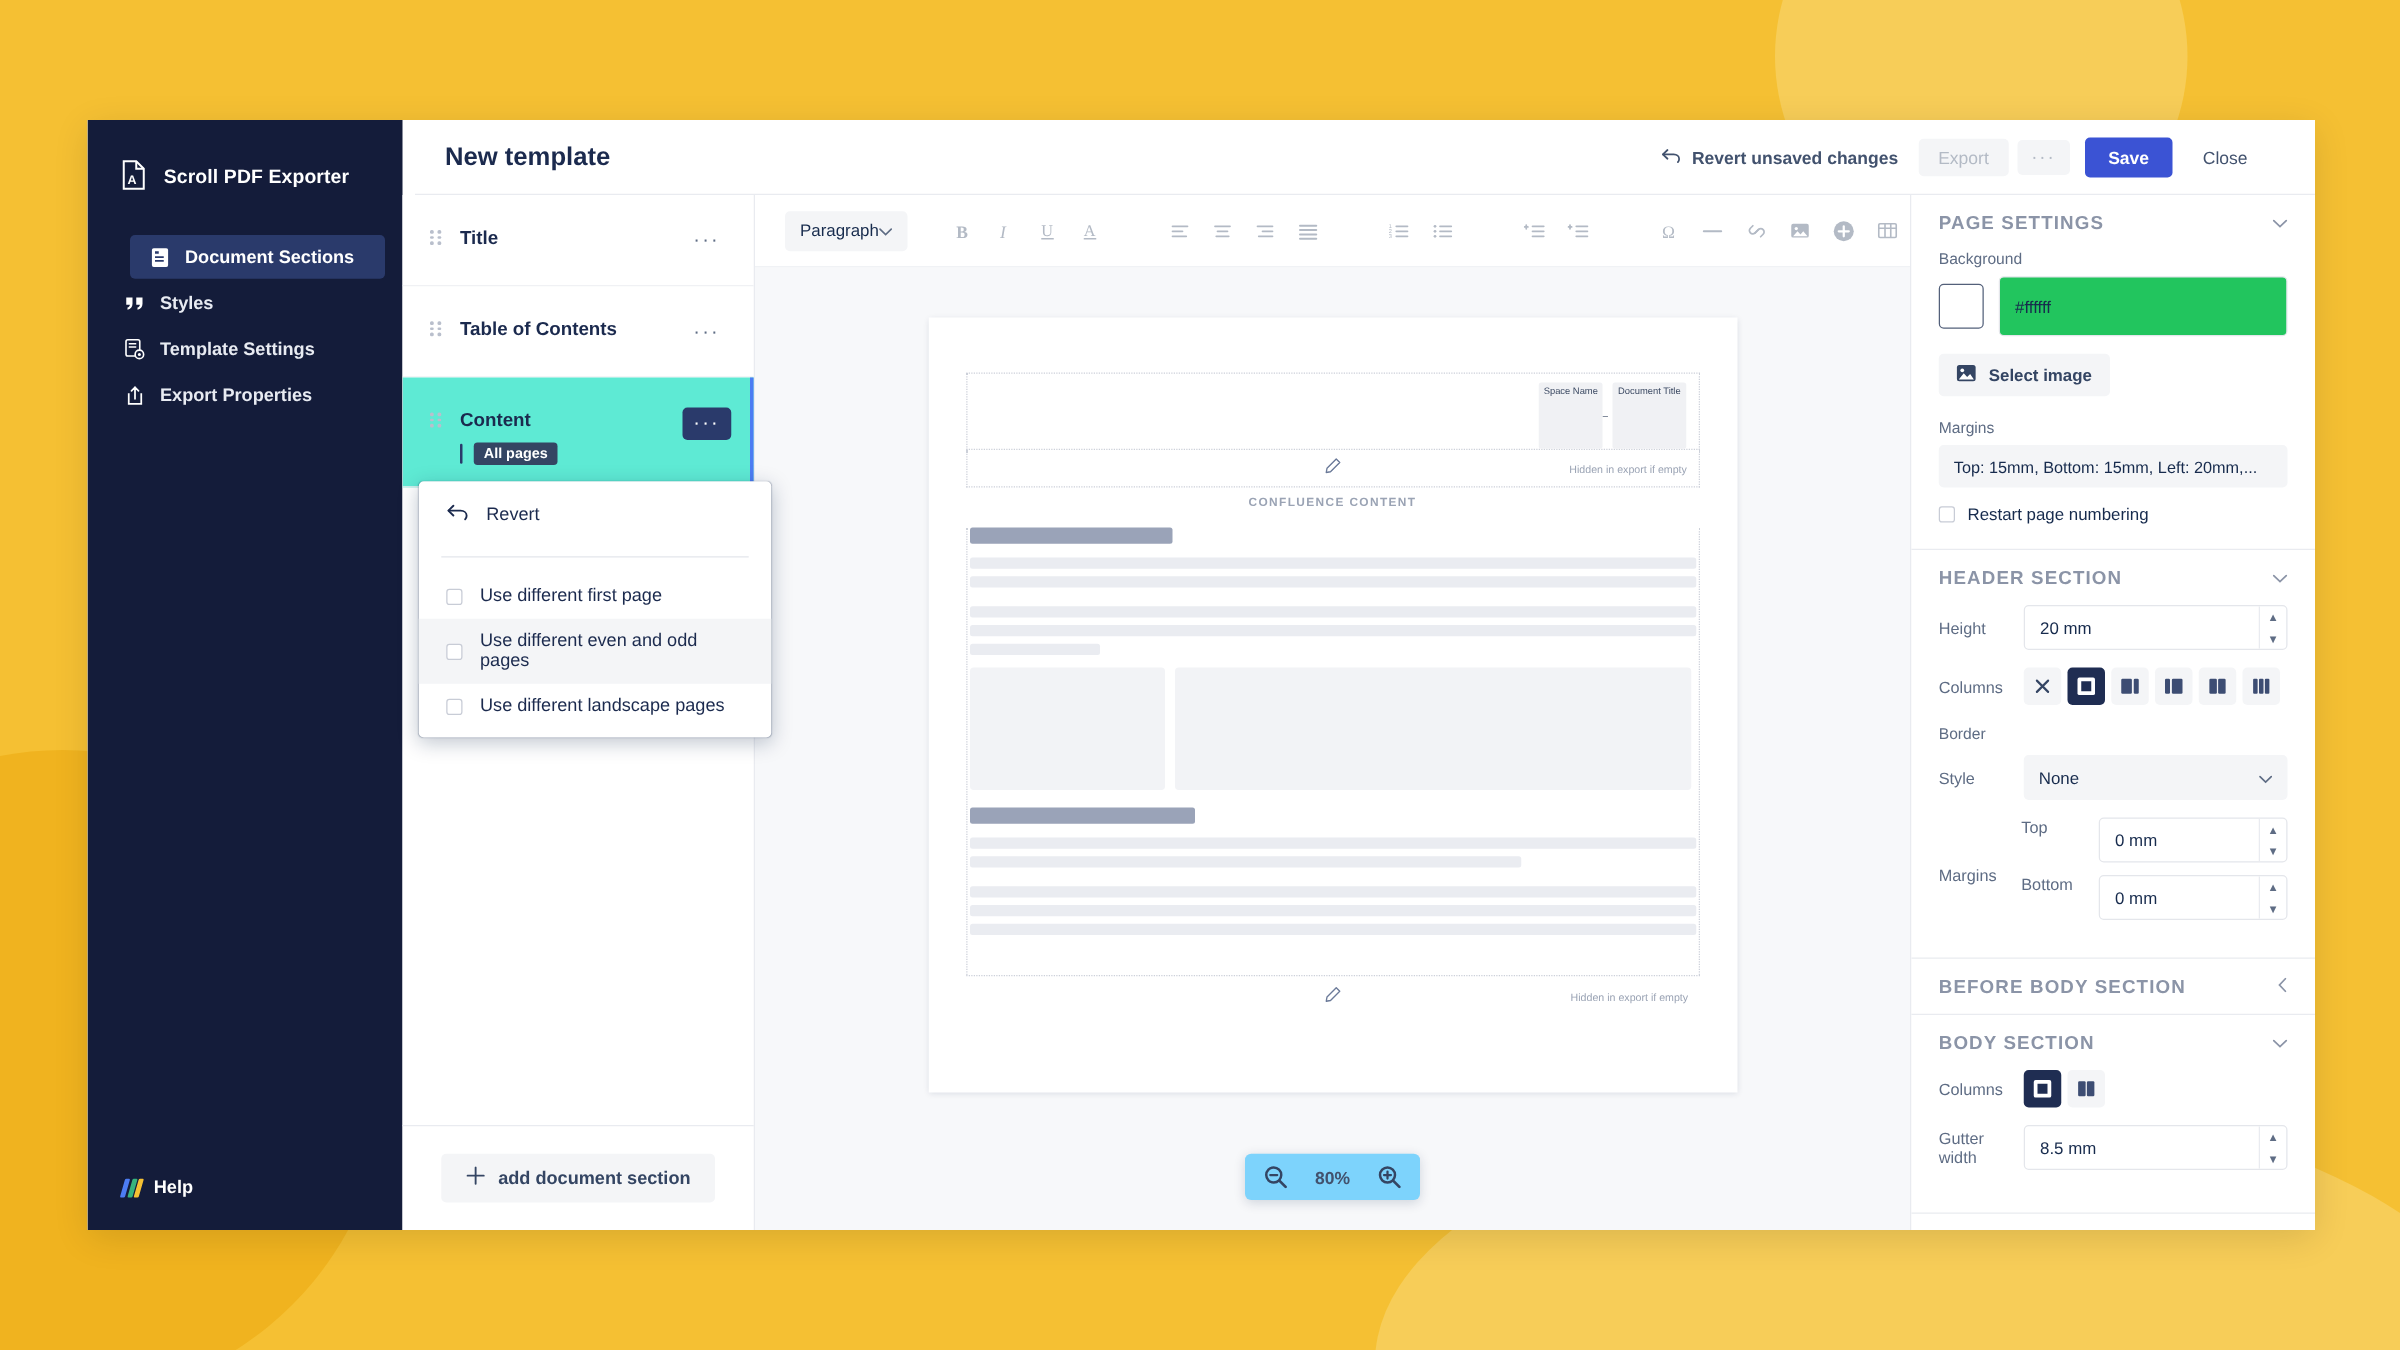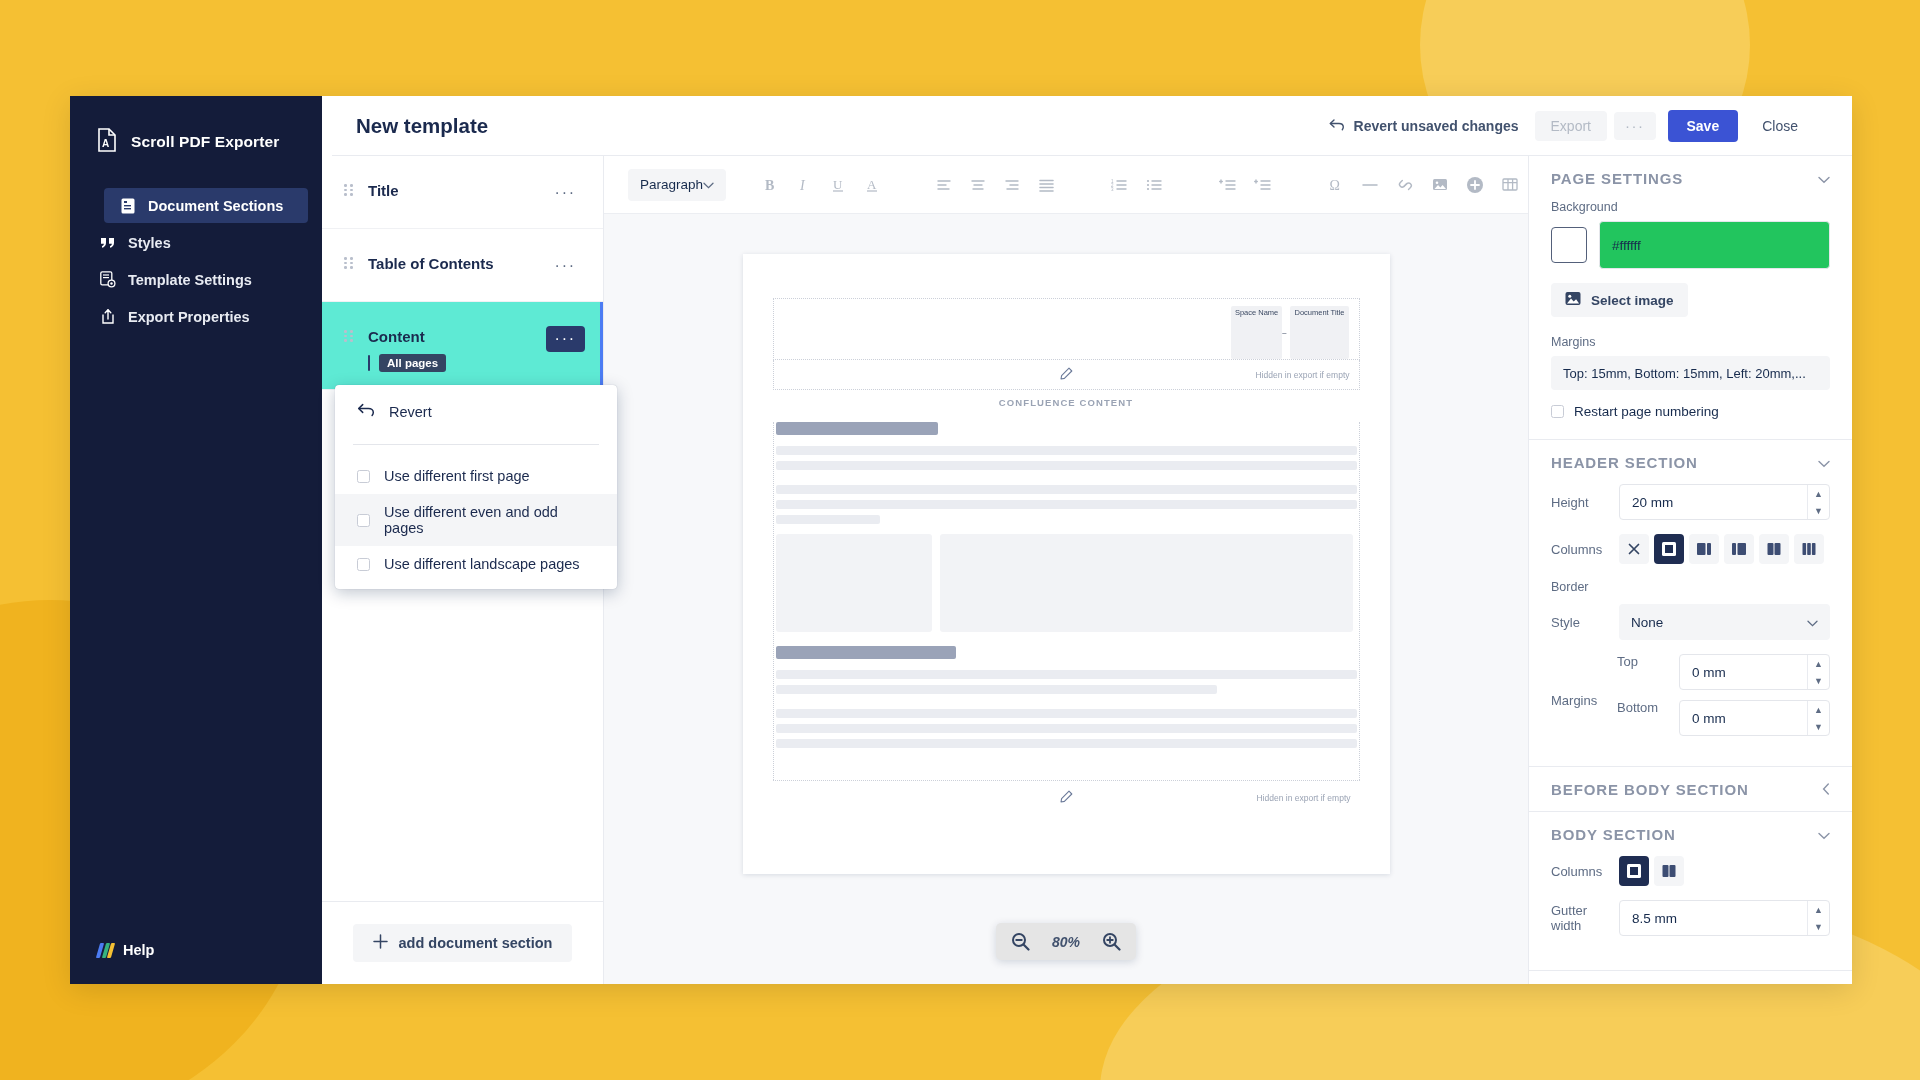--- a/index.html
+++ b/index.html
@@ -263,25 +263,24 @@
   .blk-head { height: 13px; background: #9aa3b8; border-radius: 2px; margin-bottom: 11px; }
   .blk-line { height: 9px; background: #eaecf1; border-radius: 2px; margin-bottom: 6px; }
   .blk-gap { height: 9px; }
   .blk-boxrow { display: flex; gap: 8px; margin: 10px 0 14px; }
   .blk-box { background: #f2f3f6; border-radius: 3px; height: 98px; }
   .zone-footer-strip { height: 34px; display: flex; align-items: center; justify-content: center; position: relative; border-top: 1px dotted #ccd0d9; }
 
   .zoomctl {
     position: absolute; left: 50%; transform: translateX(-50%);
     bottom: 24px;
-    background: #e5e5e5; border-radius: 5px;
+    background: #7dd3fc; border-radius: 5px;
     box-shadow: 0 2px 9px rgba(9,30,66,0.16);
     display: flex; align-items: center; gap: 16px;
     padding: 9px 15px;
-    font-style: italic;
   }
   .zoom-val { font-size: 14px; font-weight: 700; color: #42526e; min-width: 40px; text-align: center; }
   .zoom-ic { cursor: pointer; display: flex; }
 
   
   .rpanel {
     width: 324px; flex: 0 0 324px;
     border-left: 1px solid #e9ebf0;
     background: #ffffff;
     overflow: hidden;

